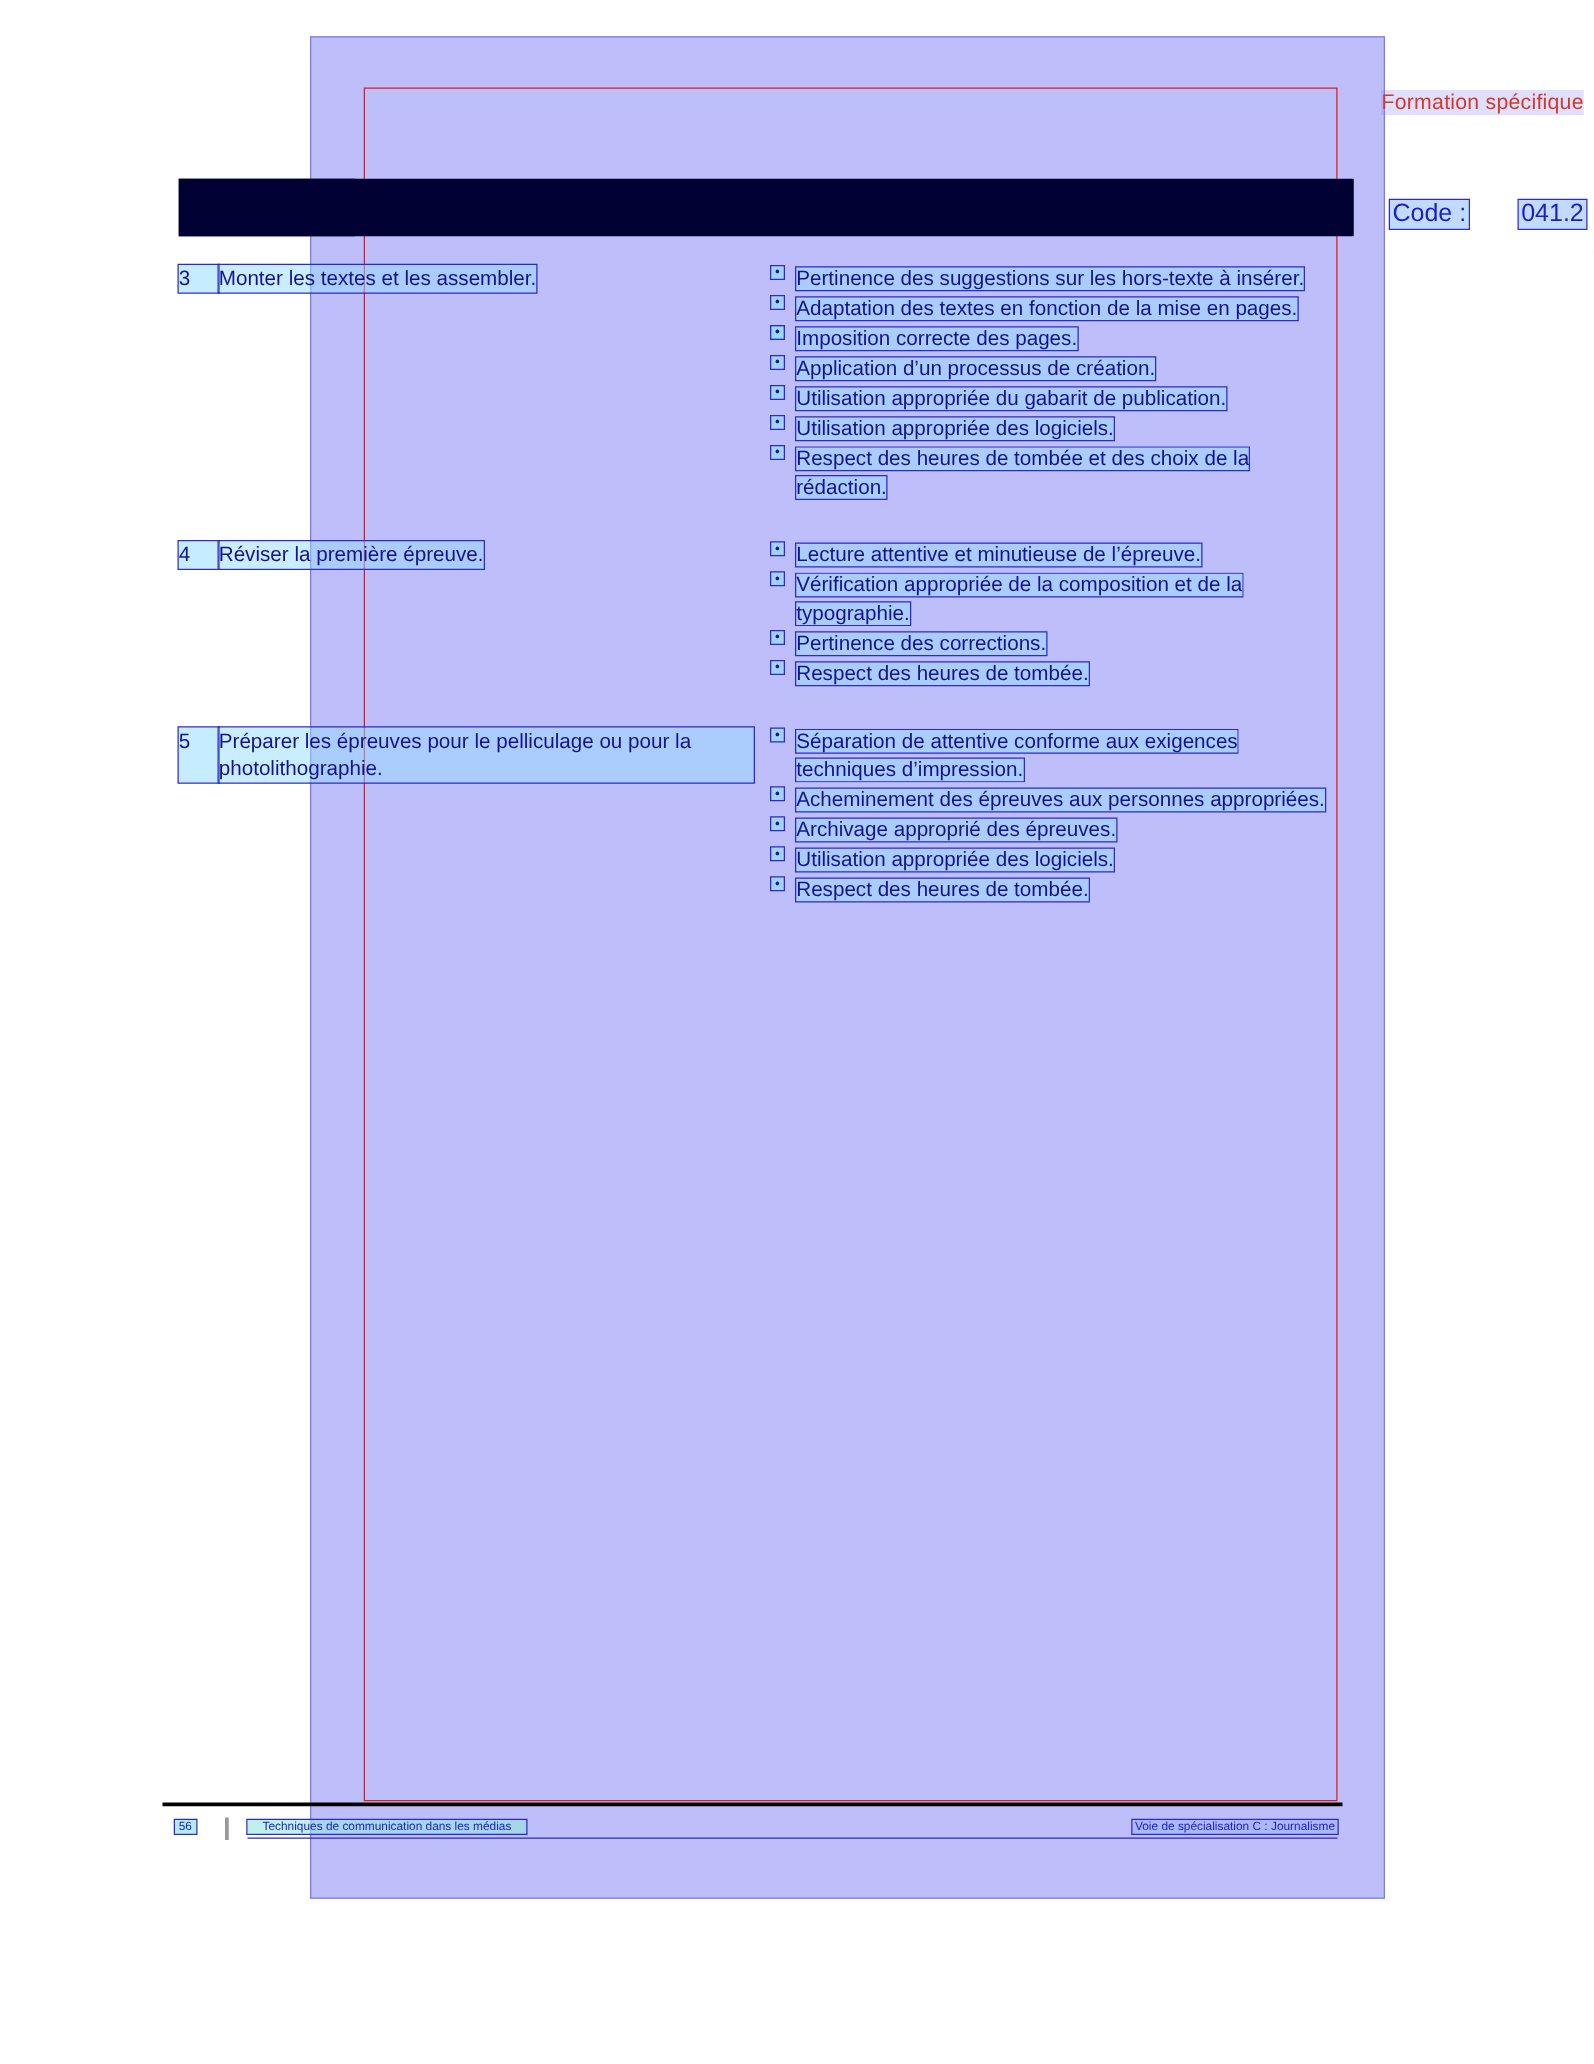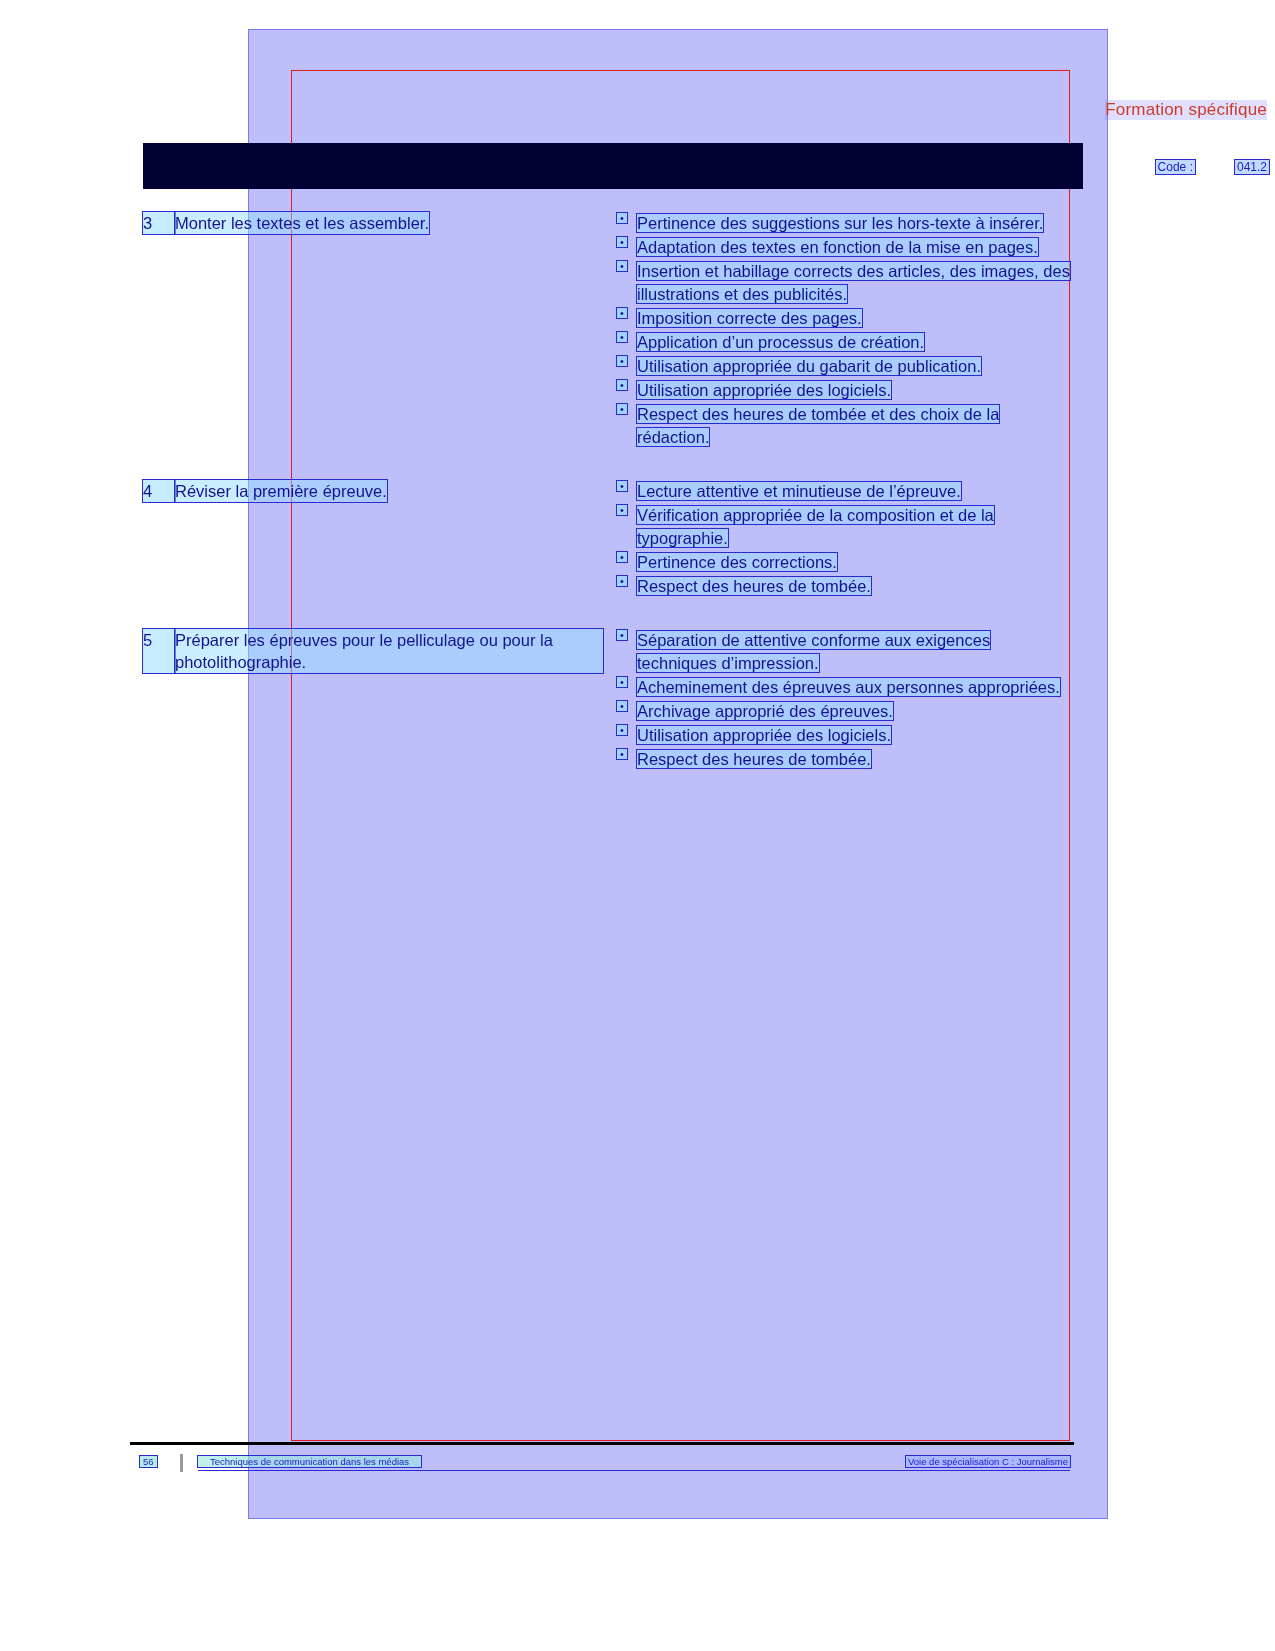--- a/index.html
+++ b/index.html
@@ -55,33 +55,32 @@
     background: #000000;
   }
   #formation-label {
     position: absolute;
     right: 8px;
     top: 72px;
     color: #cf3a2a;
     font-size: 17px;
     letter-spacing: 0.2px;
     background: rgba(130,130,250,0.25);
-    margin-top: 28px;
   }
   #code-wrap {
     position: absolute;
     right: 6px;
     top: 160px;
     display: flex;
     gap: 40px;
     align-items: baseline;
   }
   .code-txt {
     color: #1c1ccb;
-    font-size: 12px;
+    font-size: 20px;
     background: rgba(140,190,255,0.55);
     outline: 1px solid #2a2ad0;
     padding: 0 2px;
   }
 
   
   #content {
     position: absolute;
     left: 143px;
     top: 212px;
@@ -228,21 +227,21 @@
     <div class="col-left">
       <div class="task">
         <span class="task-num">3</span>
         <span class="task-text">Monter les textes et les assembler.</span>
       </div>
     </div>
     <div class="col-right">
       <ul class="crit">
         <li><span class="bullet">•</span><span class="txt">Pertinence des suggestions sur les hors-texte à insérer.</span></li>
         <li><span class="bullet">•</span><span class="txt">Adaptation des textes en fonction de la mise en pages.</span></li>
-        <li><span class="bullet">•</span><span class="txt">Insertion et habillage corrects des articles, des images, des illustrations et des publicités.</span></li>
+        <li><span class="bullet">•</span></li>
         <li><span class="bullet">•</span><span class="txt">Imposition correcte des pages.</span></li>
         <li><span class="bullet">•</span><span class="txt">Application d’un processus de création.</span></li>
         <li><span class="bullet">•</span><span class="txt">Utilisation appropriée du gabarit de publication.</span></li>
         <li><span class="bullet">•</span><span class="txt">Utilisation appropriée des logiciels.</span></li>
         <li><span class="bullet">•</span><span class="txt">Respect des heures de tombée et des choix de la rédaction.</span></li>
       </ul>
     </div>
   </div>
 
   <div class="row" style="margin-top:30px;">

